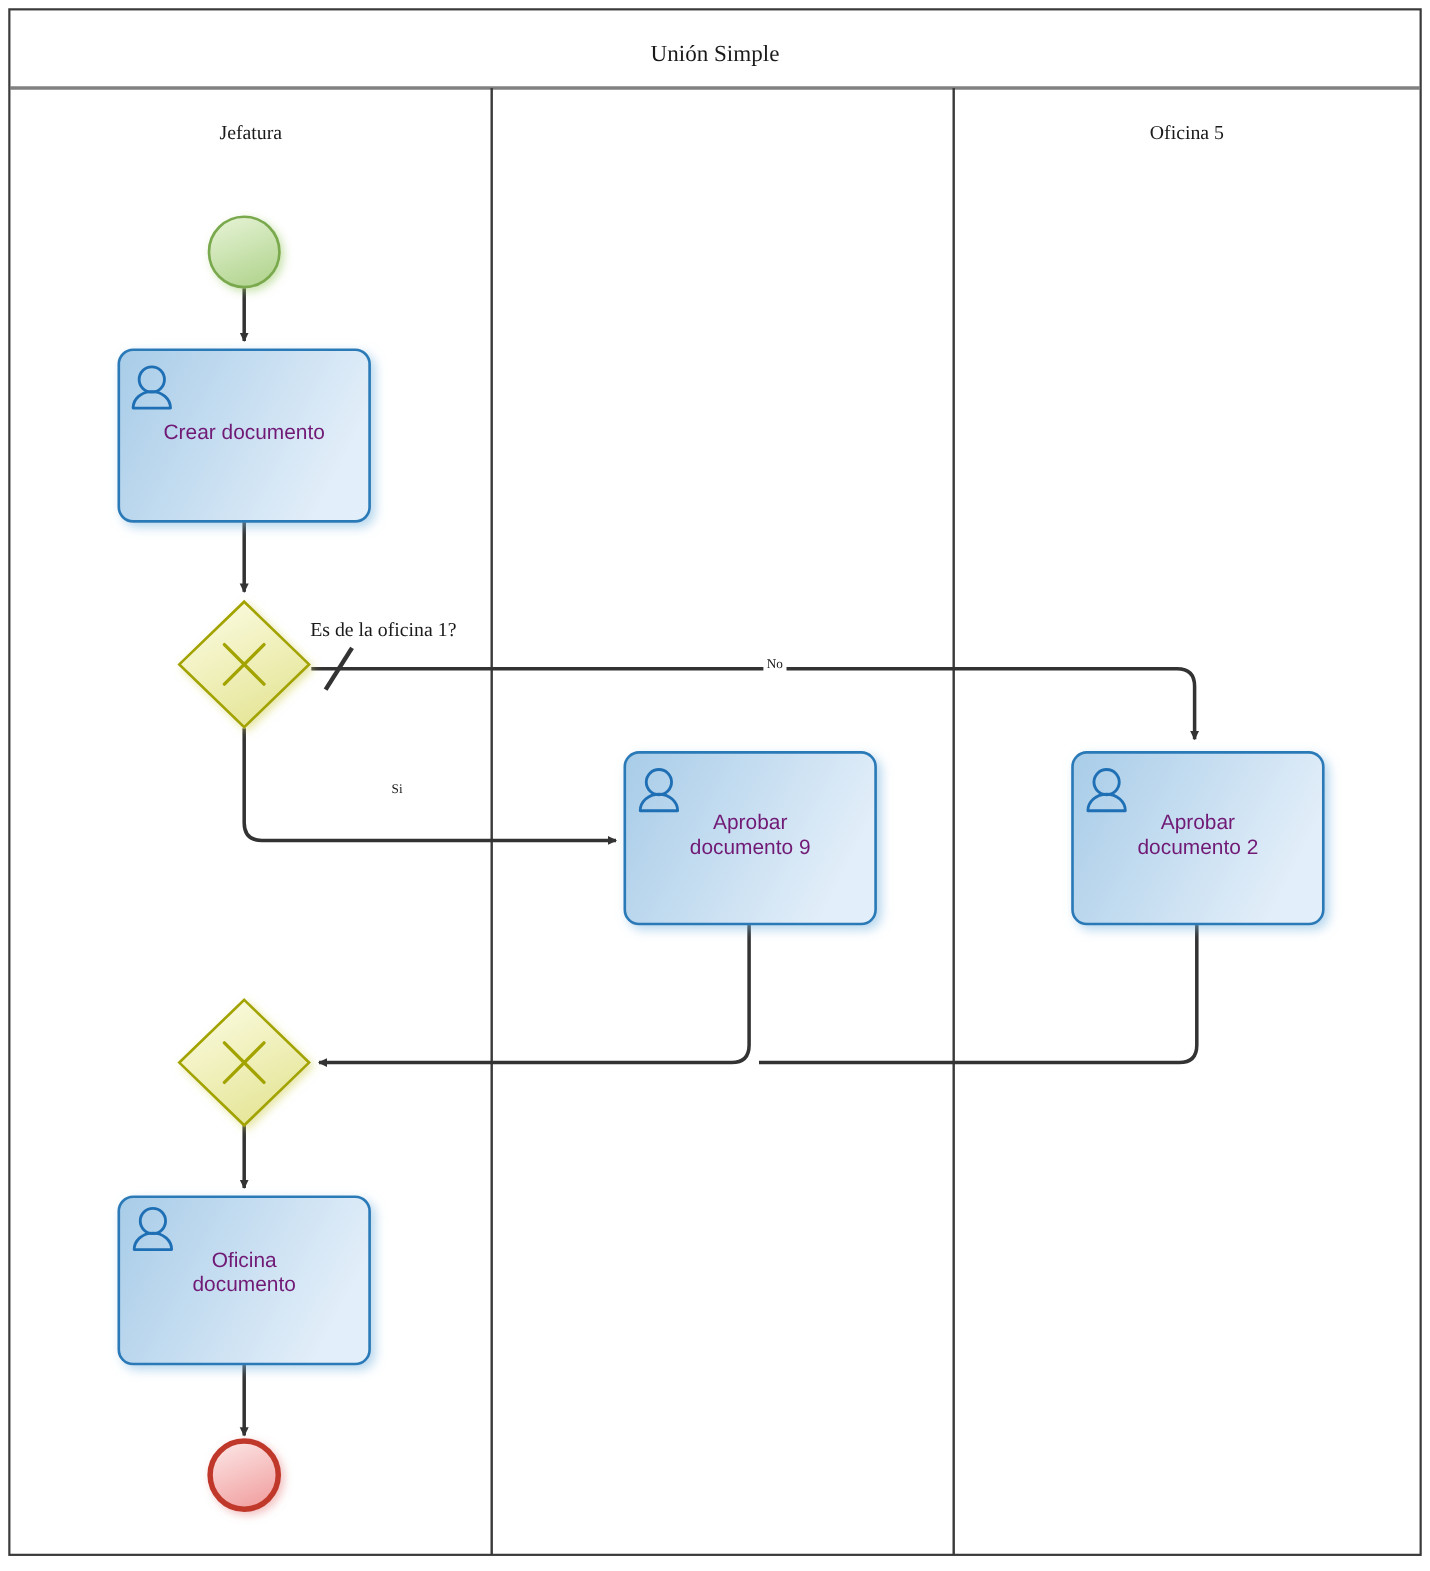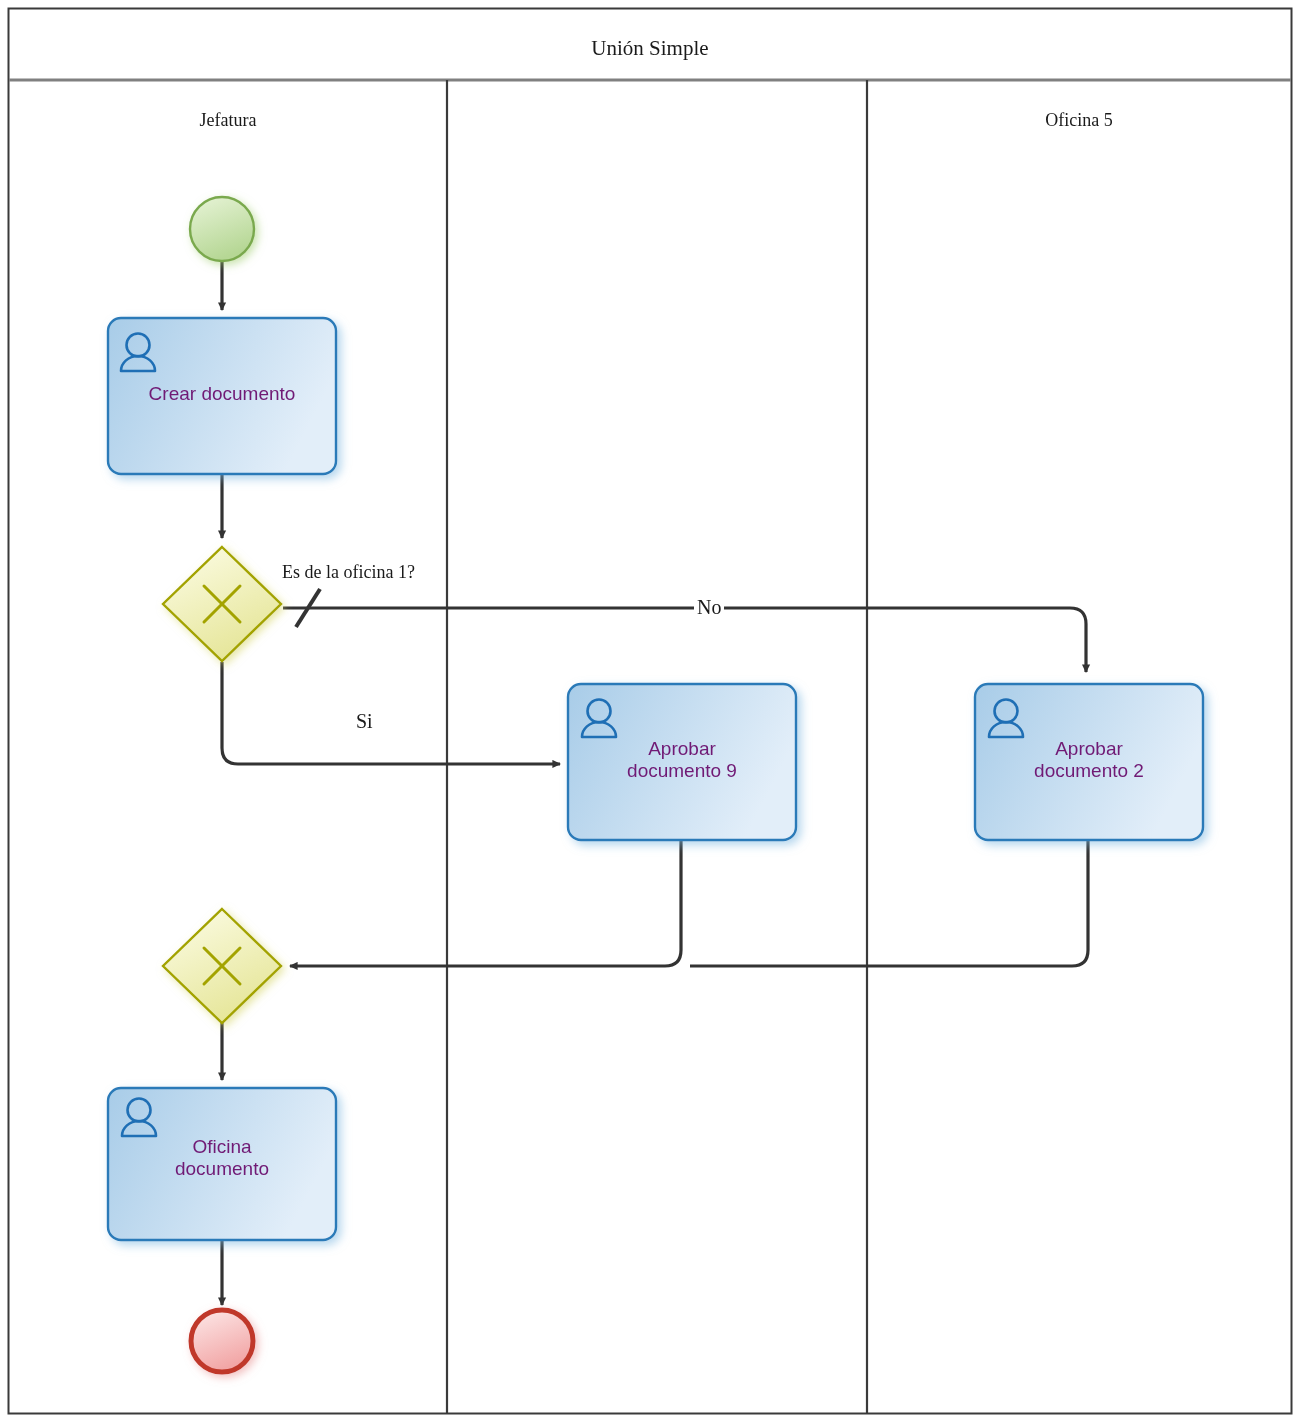--- a/index.html
+++ b/index.html
@@ -39,21 +39,21 @@
   .task-label {
     position: absolute;
     text-align: center;
     font-size: 19px;
     color: #701a75;
     line-height: 1.18;
     font-family: Liberation Sans, sans-serif;
   }
   .flow-label {
     position: absolute;
-    font-size: 20px;
+    font-size: 12px;
     color: #1a1a1a;
     background: #ffffff;
     padding: 0 3px;
     white-space: nowrap;
     font-family: "Liberation Serif", "DejaVu Serif", serif;
   }
   .gw-label {
     position: absolute;
     font-size: 18px;
     color: #1a1a1a;

